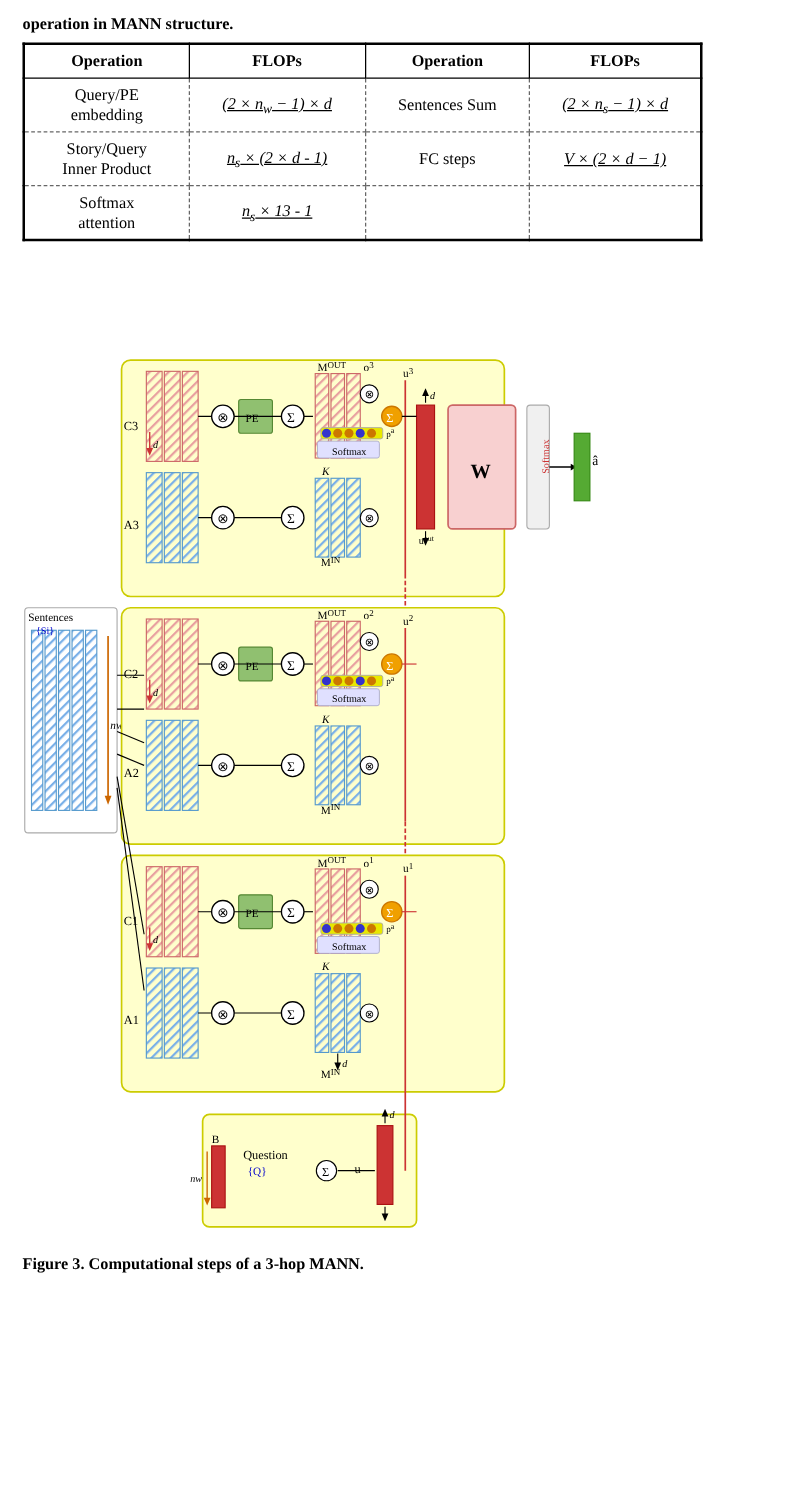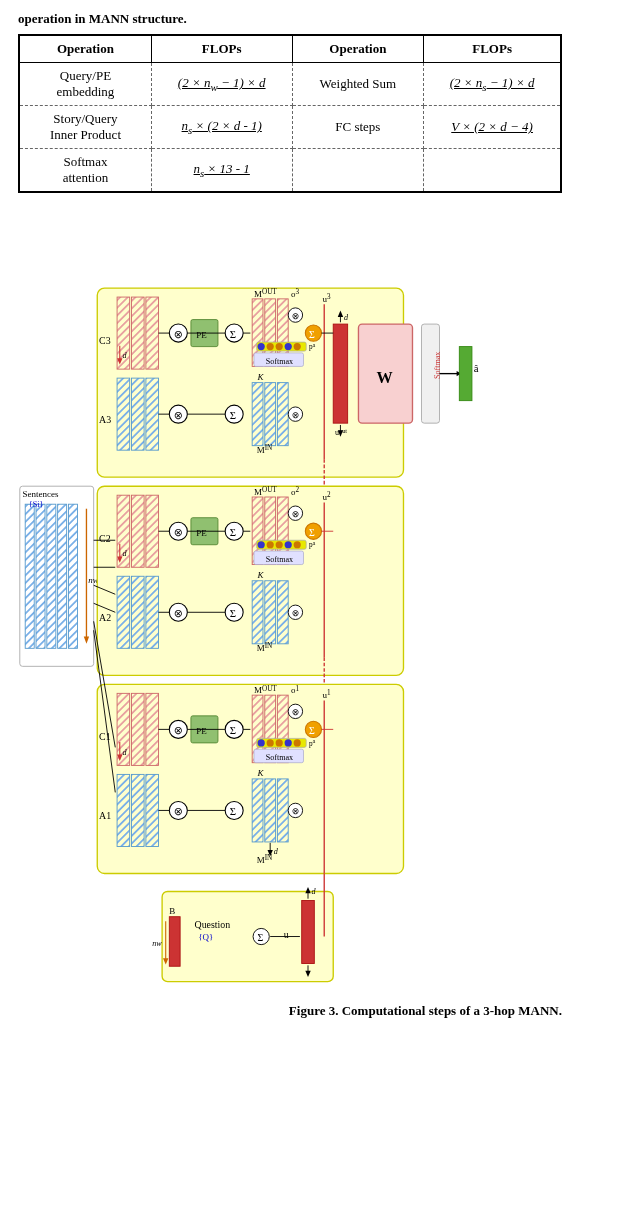--- a/index.html
+++ b/index.html
@@ -51,21 +51,20 @@
       position: relative;
     }
     .diagram svg {
       width: 100%;
       height: auto;
     }
 
     .fig-caption {
       font-size: 13px;
       margin-top: 8px;
-      text-align: right;
     }
     .fig-caption strong { font-weight: bold; }
   </style>
 </head>
 <body>
 
 <div class="page">
 
   <p class="caption">operation in MANN structure.</p>
 
@@ -75,28 +74,28 @@
         <th>Operation</th>
         <th>FLOPs</th>
         <th>Operation</th>
         <th>FLOPs</th>
       </tr>
     </thead>
     <tbody>
       <tr>
         <td>Query/PE<br>embedding</td>
         <td class="italic">(2 × n<sub>w</sub> − 1) × d</td>
-        <td>Weighted Sum</td>
+        <td>Sentences Sum</td>
         <td class="italic">(2 × n<sub>s</sub> − 1) × d</td>
       </tr>
       <tr>
         <td>Story/Query<br>Inner Product</td>
         <td class="italic">n<sub>s</sub> × (2 × d - 1)</td>
         <td>FC steps</td>
-        <td class="italic">V × (2 × d − 4)</td>
+        <td class="italic">V × (2 × d − 1)</td>
       </tr>
       <tr>
         <td>Softmax<br>attention</td>
         <td class="italic">n<sub>s</sub> × 13 - 1</td>
         <td></td>
         <td></td>
       </tr>
     </tbody>
   </table>
 

